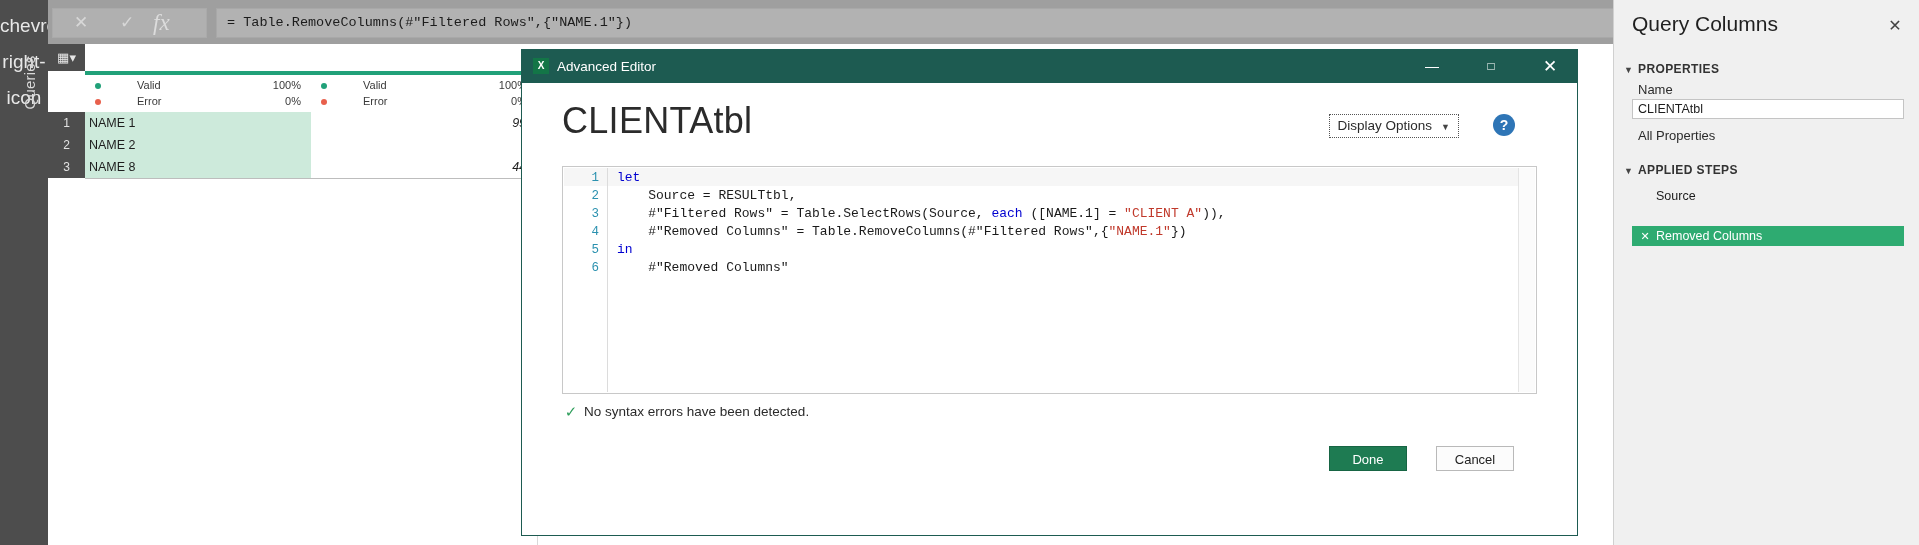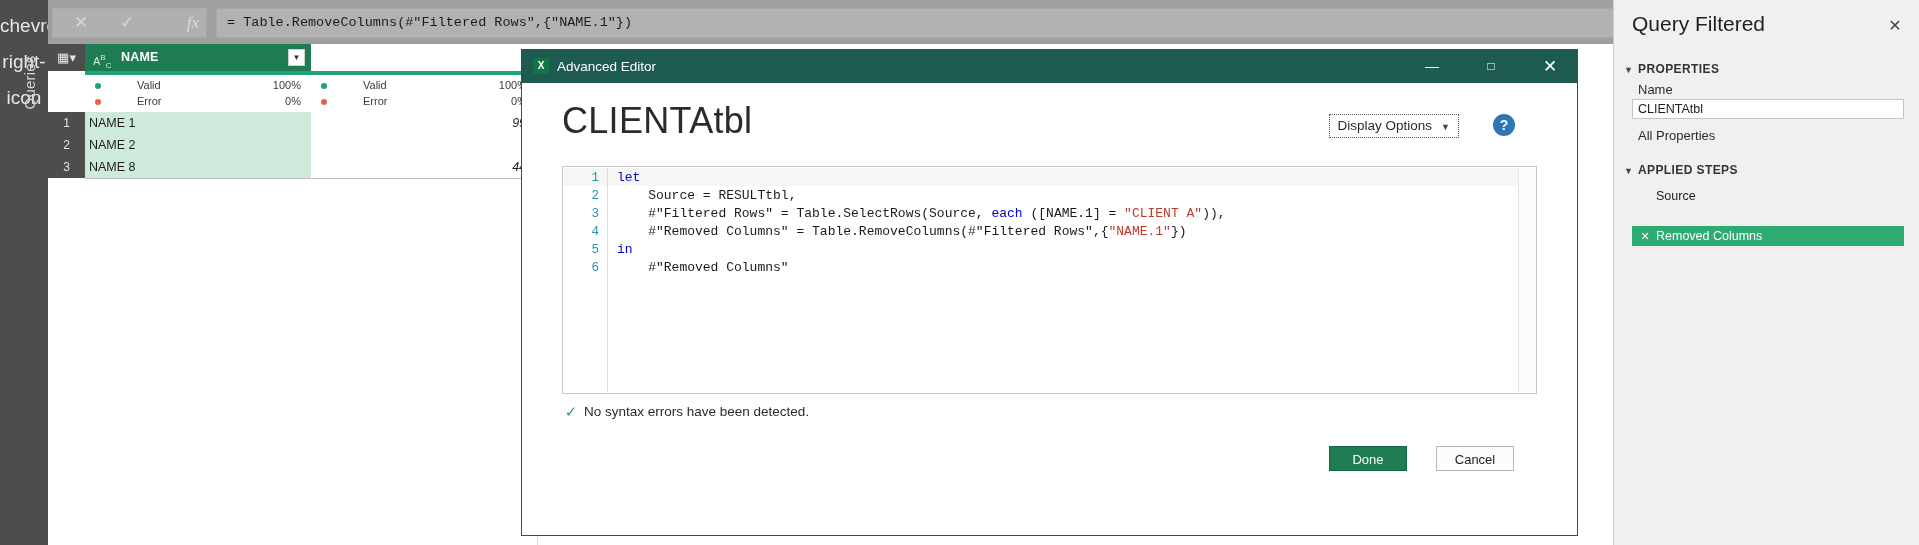--- a/index.html
+++ b/index.html
@@ -38,22 +38,22 @@
     background:#b0b0b0; border:1px solid #aaa;
   }
   .fx-btn {
     position:absolute; top:0; height:28px; line-height:28px;
     text-align:center; color:#d7d7d7; font-size:17px; cursor:pointer;
   }
   #fx-cancel { left:6px; width:44px; }
   #fx-accept { left:52px; width:44px; }
   #fx-icon {
     position:absolute; left:100px; top:0; width:46px; height:28px;
-    line-height:28px; text-align:right; color:#dcdcdc;
-    font-style:italic; font-family:"Liberation Serif", serif; font-size:17px;
+    line-height:28px; text-align:left; color:#dcdcdc;
+    font-style:italic; font-family:"Liberation Serif", serif; font-size:23px;
   }
   #formula-input-wrap {
     position:absolute; left:168px; top:8px; right:42px; height:30px;
     background:#b2b2b2; border:1px solid #a8a8a8;
   }
   #formula-text {
     position:absolute; left:10px; top:0; right:8px; height:28px;
     line-height:28px; font-family:"Liberation Mono", monospace;
     font-size:13.5px; color:#1c1c1c; white-space:nowrap; overflow:hidden;
   }
@@ -254,25 +254,20 @@
     <div id="formula-text">= Table.RemoveColumns(#"Filtered Rows",{"NAME.1"})</div>
   </div>
   <div id="formula-expand">⌄</div>
 </div>
 
 <div id="grid">
   <div id="grid-bg"></div>
 
   <div id="header-row">
     <div id="corner-cell">▦▾</div>
-    <div class="col-header" id="col-0" style="left:37px;width:226px;">
-      <div class="ctype">A<sup>B</sup><sub>C</sub></div>
-      <div class="cname">NAME</div>
-      <div class="col-filter">▼</div>
-    </div>
   </div>
 
   <div class="quality-panel" style="left:37px;width:226px;">
     <div class="quality-bar"></div>
     <div class="q-row" style="top:9px;">
       <span class="q-dot" style="background:#21a179"></span>
       <span class="q-label">Valid</span>
       <span class="q-val">100%</span>
     </div>
     <div class="q-row" style="top:25px;">
@@ -359,21 +354,21 @@
   <div id="status-line">
     <div id="status-check">✓</div>
     <div id="status-text">No syntax errors have been detected.</div>
   </div>
 
   <div class="dlg-btn" id="btn-done">Done</div>
   <div class="dlg-btn" id="btn-cancel">Cancel</div>
 </div>
 
 <div id="qsettings">
-  <div id="qs-title">Query Filtered</div>
+  <div id="qs-title">Query Columns</div>
   <div id="qs-close">✕</div>
 
   <div class="qs-section" style="top:62px;">
     <span class="tri">▼</span><span>PROPERTIES</span>
   </div>
   <div id="qs-prop-label">Name</div>
   <div id="qs-name-input">CLIENTAtbl</div>
   <div id="qs-all-props">All Properties</div>
 
   <div class="qs-section" style="top:163px;">

